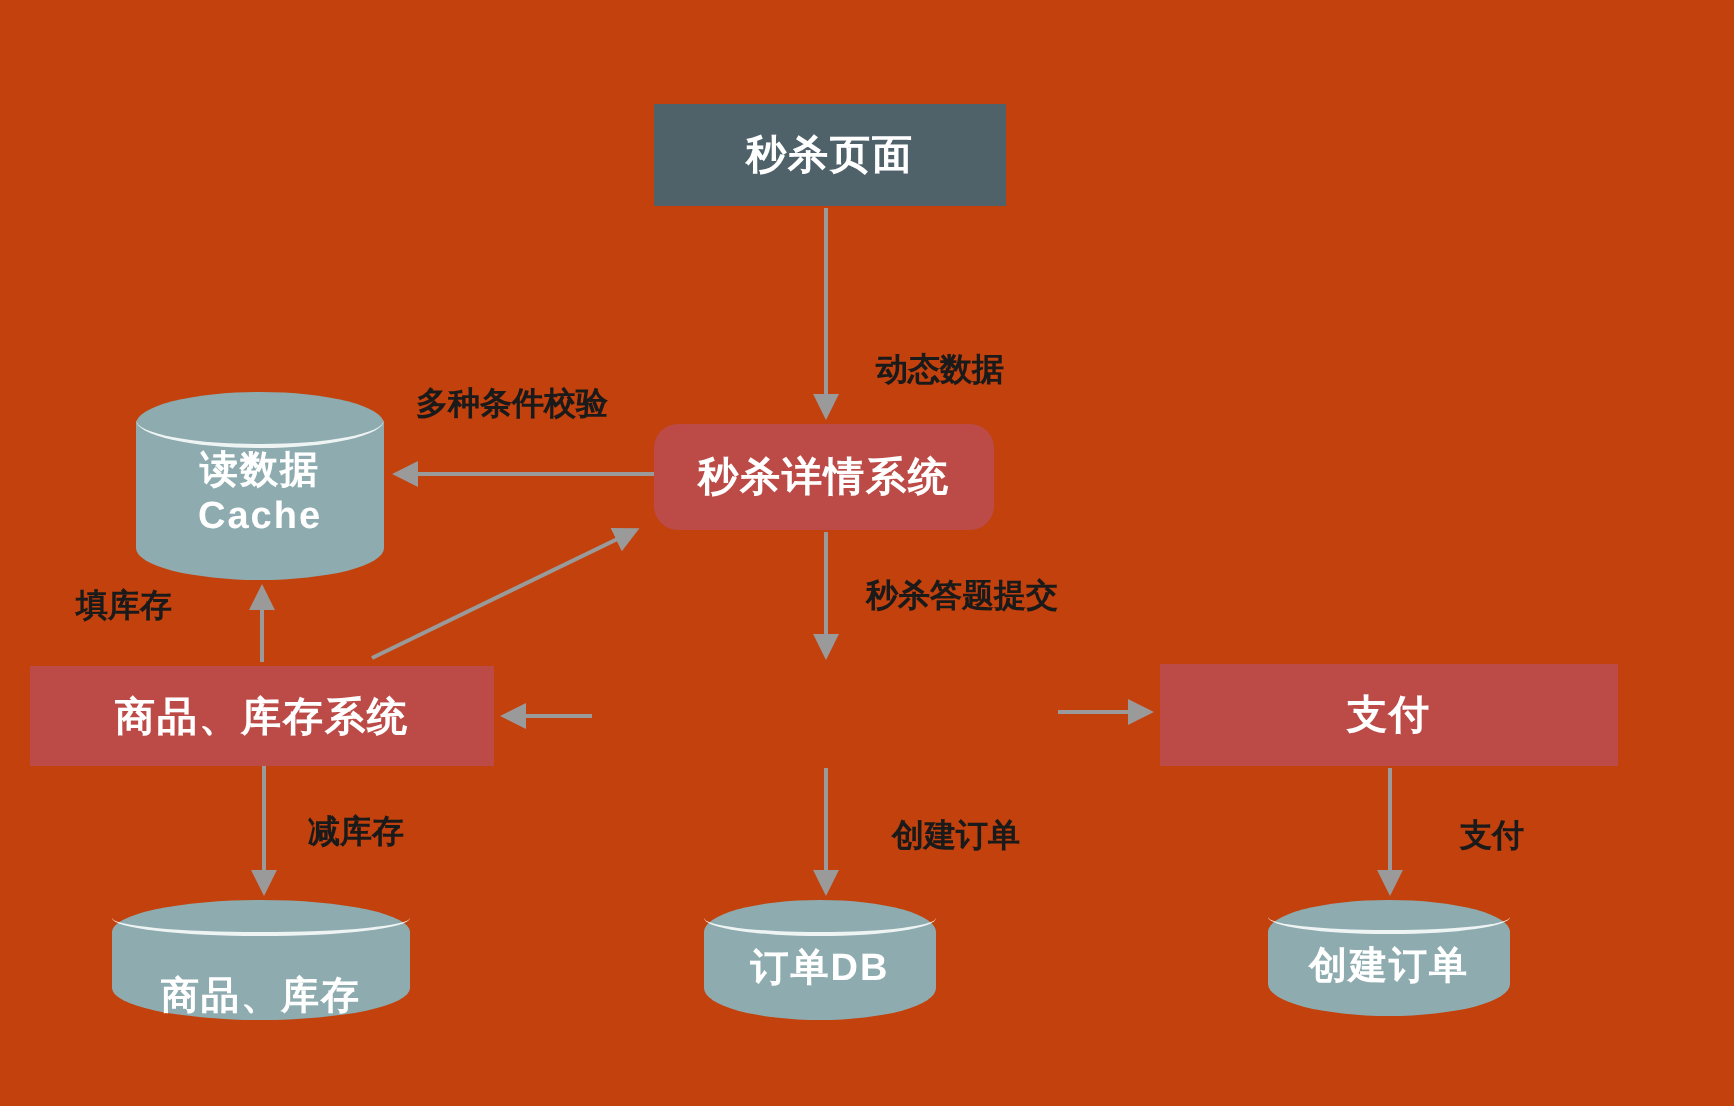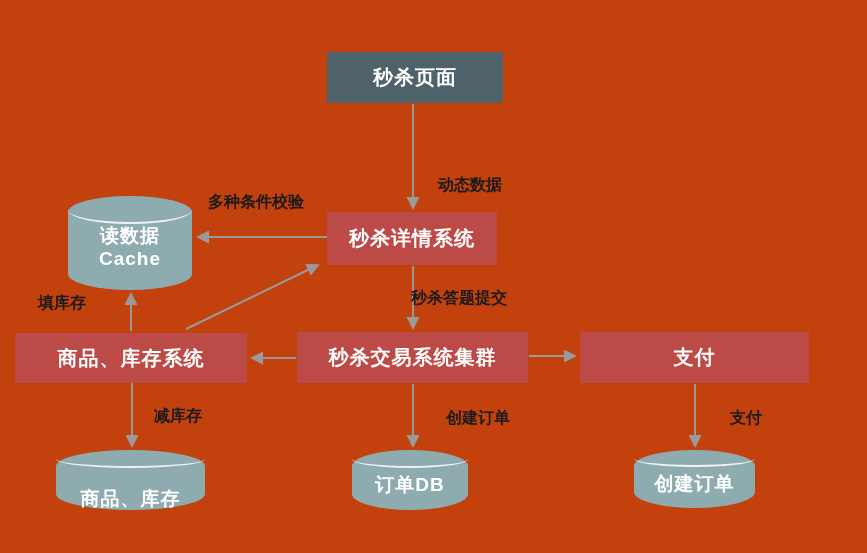--- a/index.html
+++ b/index.html
@@ -75,39 +75,36 @@
     <line x1="296" y1="358" x2="252" y2="358" stroke="#9A9A9A" stroke-width="2" marker-end="url(#arw)"></line>
     <line x1="529" y1="356" x2="575" y2="356" stroke="#9A9A9A" stroke-width="2" marker-end="url(#arw)"></line>
     <line x1="413" y1="384" x2="413" y2="446" stroke="#9A9A9A" stroke-width="2" marker-end="url(#arw)"></line>
     <line x1="695" y1="384" x2="695" y2="446" stroke="#9A9A9A" stroke-width="2" marker-end="url(#arw)"></line>
   </svg>
 
   <div class="node box-dark" style="left:327px; top:52px; width:176px; height:51px;">
     <span>秒杀页面</span>
   </div>
 
-  <div class="node box-red" style="left:327px; top:212px; width:170px; height:53px;">
+  <div class="node box-red" style="left:327px; top:212px; width:170px; height:53px;border-radius:12px;">
     <span>秒杀详情系统</span>
   </div>
 
   <div class="node cylinder" style="left:68px; top:196px; width:124px; height:94px;text-align:center;">
     <div class="cyl-rim"></div>
     <div class="cyl-label">
       <span>读数据</span>
       <span>Cache</span>
     </div>
   </div>
 
   <div class="node box-red" style="left:15px; top:333px; width:232px; height:50px;">
     <span>商品、库存系统</span>
   </div>
 
-  <div class="node box-red" style="left:297px; top:332px; width:231px; height:51px;">
-    <span>秒杀交易系统集群</span>
-  </div>
 
   <div class="node box-red" style="left:580px; top:332px; width:229px; height:51px;">
     <span>支付</span>
   </div>
 
   <div class="node cylinder" style="left:56px; top:450px; width:149px; height:60px;justify-content:flex-end;">
     <div class="cyl-rim"></div>
     <div class="cyl-label">
       <span>商品、库存</span>
     </div>
@@ -122,19 +119,19 @@
 
   <div class="node cylinder" style="left:634px; top:450px; width:121px; height:58px;">
     <div class="cyl-rim"></div>
     <div class="cyl-label">
       <span>创建订单</span>
     </div>
   </div>
 
   <div class="edge-label" style="left:438px; top:147px;margin-top:28px;">动态数据</div>
   <div class="edge-label" style="left:208px; top:192px;">多种条件校验</div>
-  <div class="edge-label" style="left:411px; top:288px;">秒杀答题提交</div>
+  <div class="edge-label" style="left:433px; top:288px;">秒杀答题提交</div>
   <div class="edge-label" style="left:38px; top:293px;">填库存</div>
   <div class="edge-label" style="left:154px; top:406px;">减库存</div>
   <div class="edge-label" style="left:436px; top:408px;margin-left:10px;">创建订单</div>
   <div class="edge-label" style="left:730px; top:408px;">支付</div>
 
 </div>
 
 </body></html>

